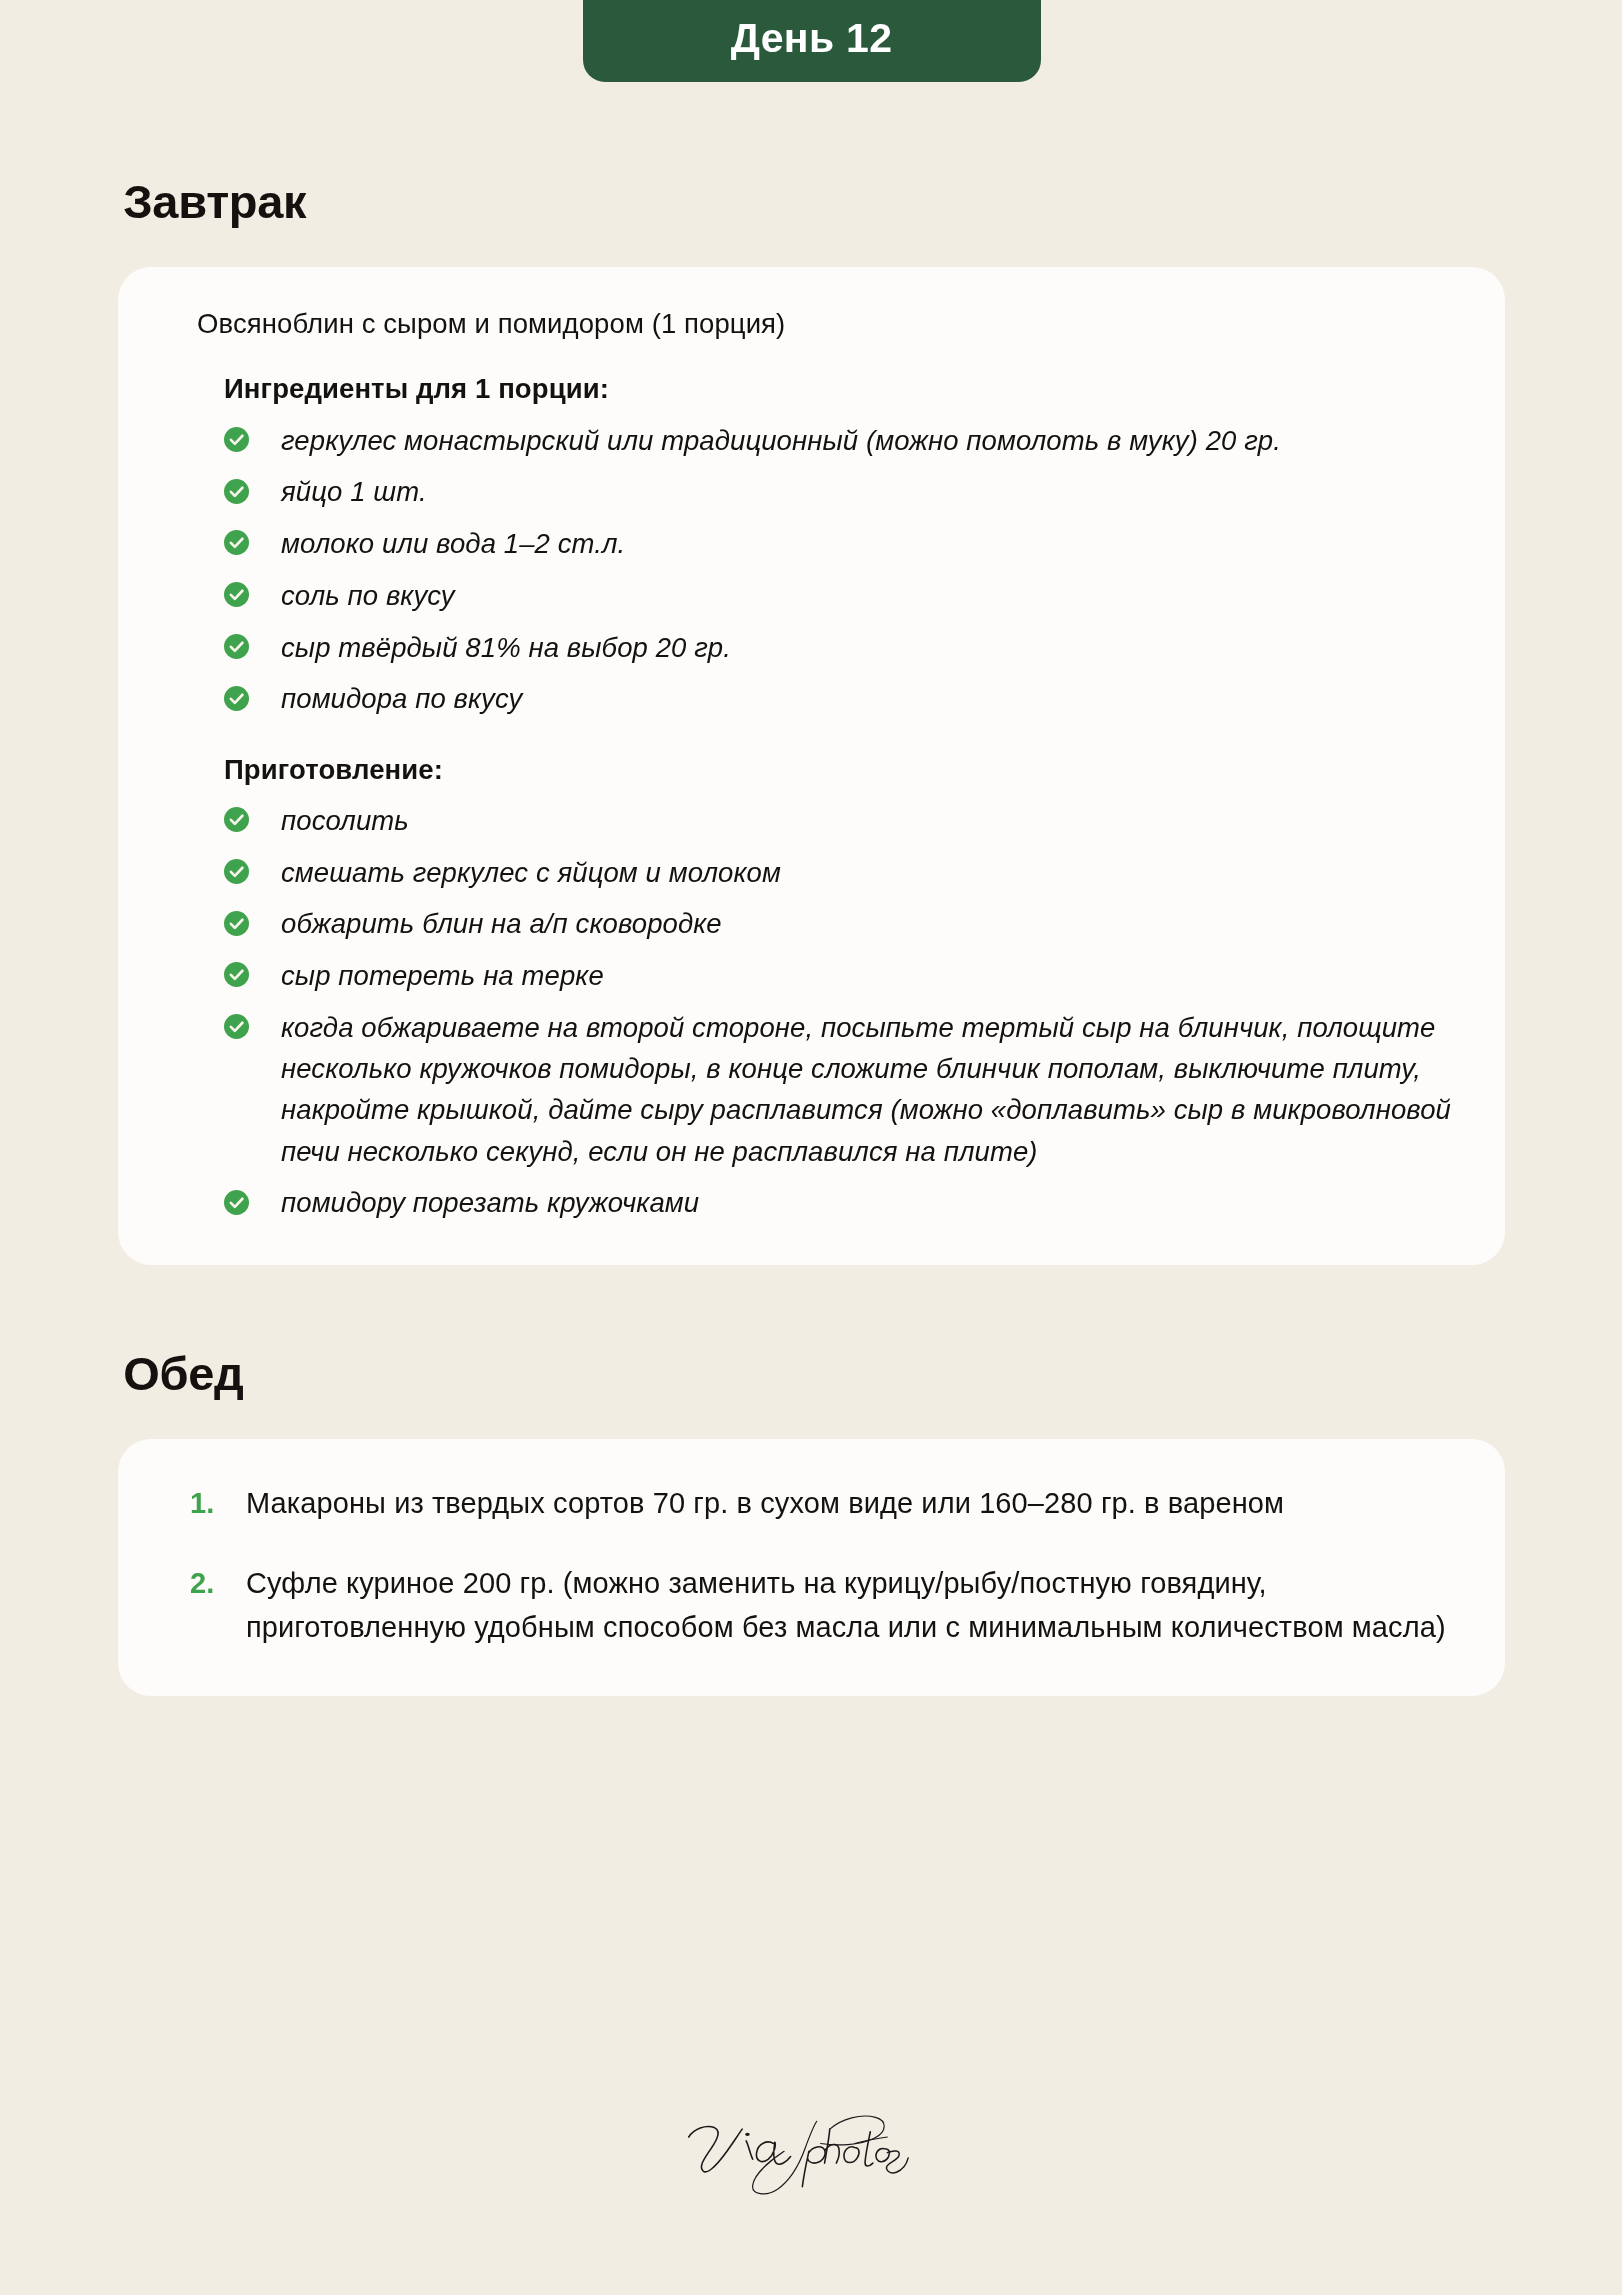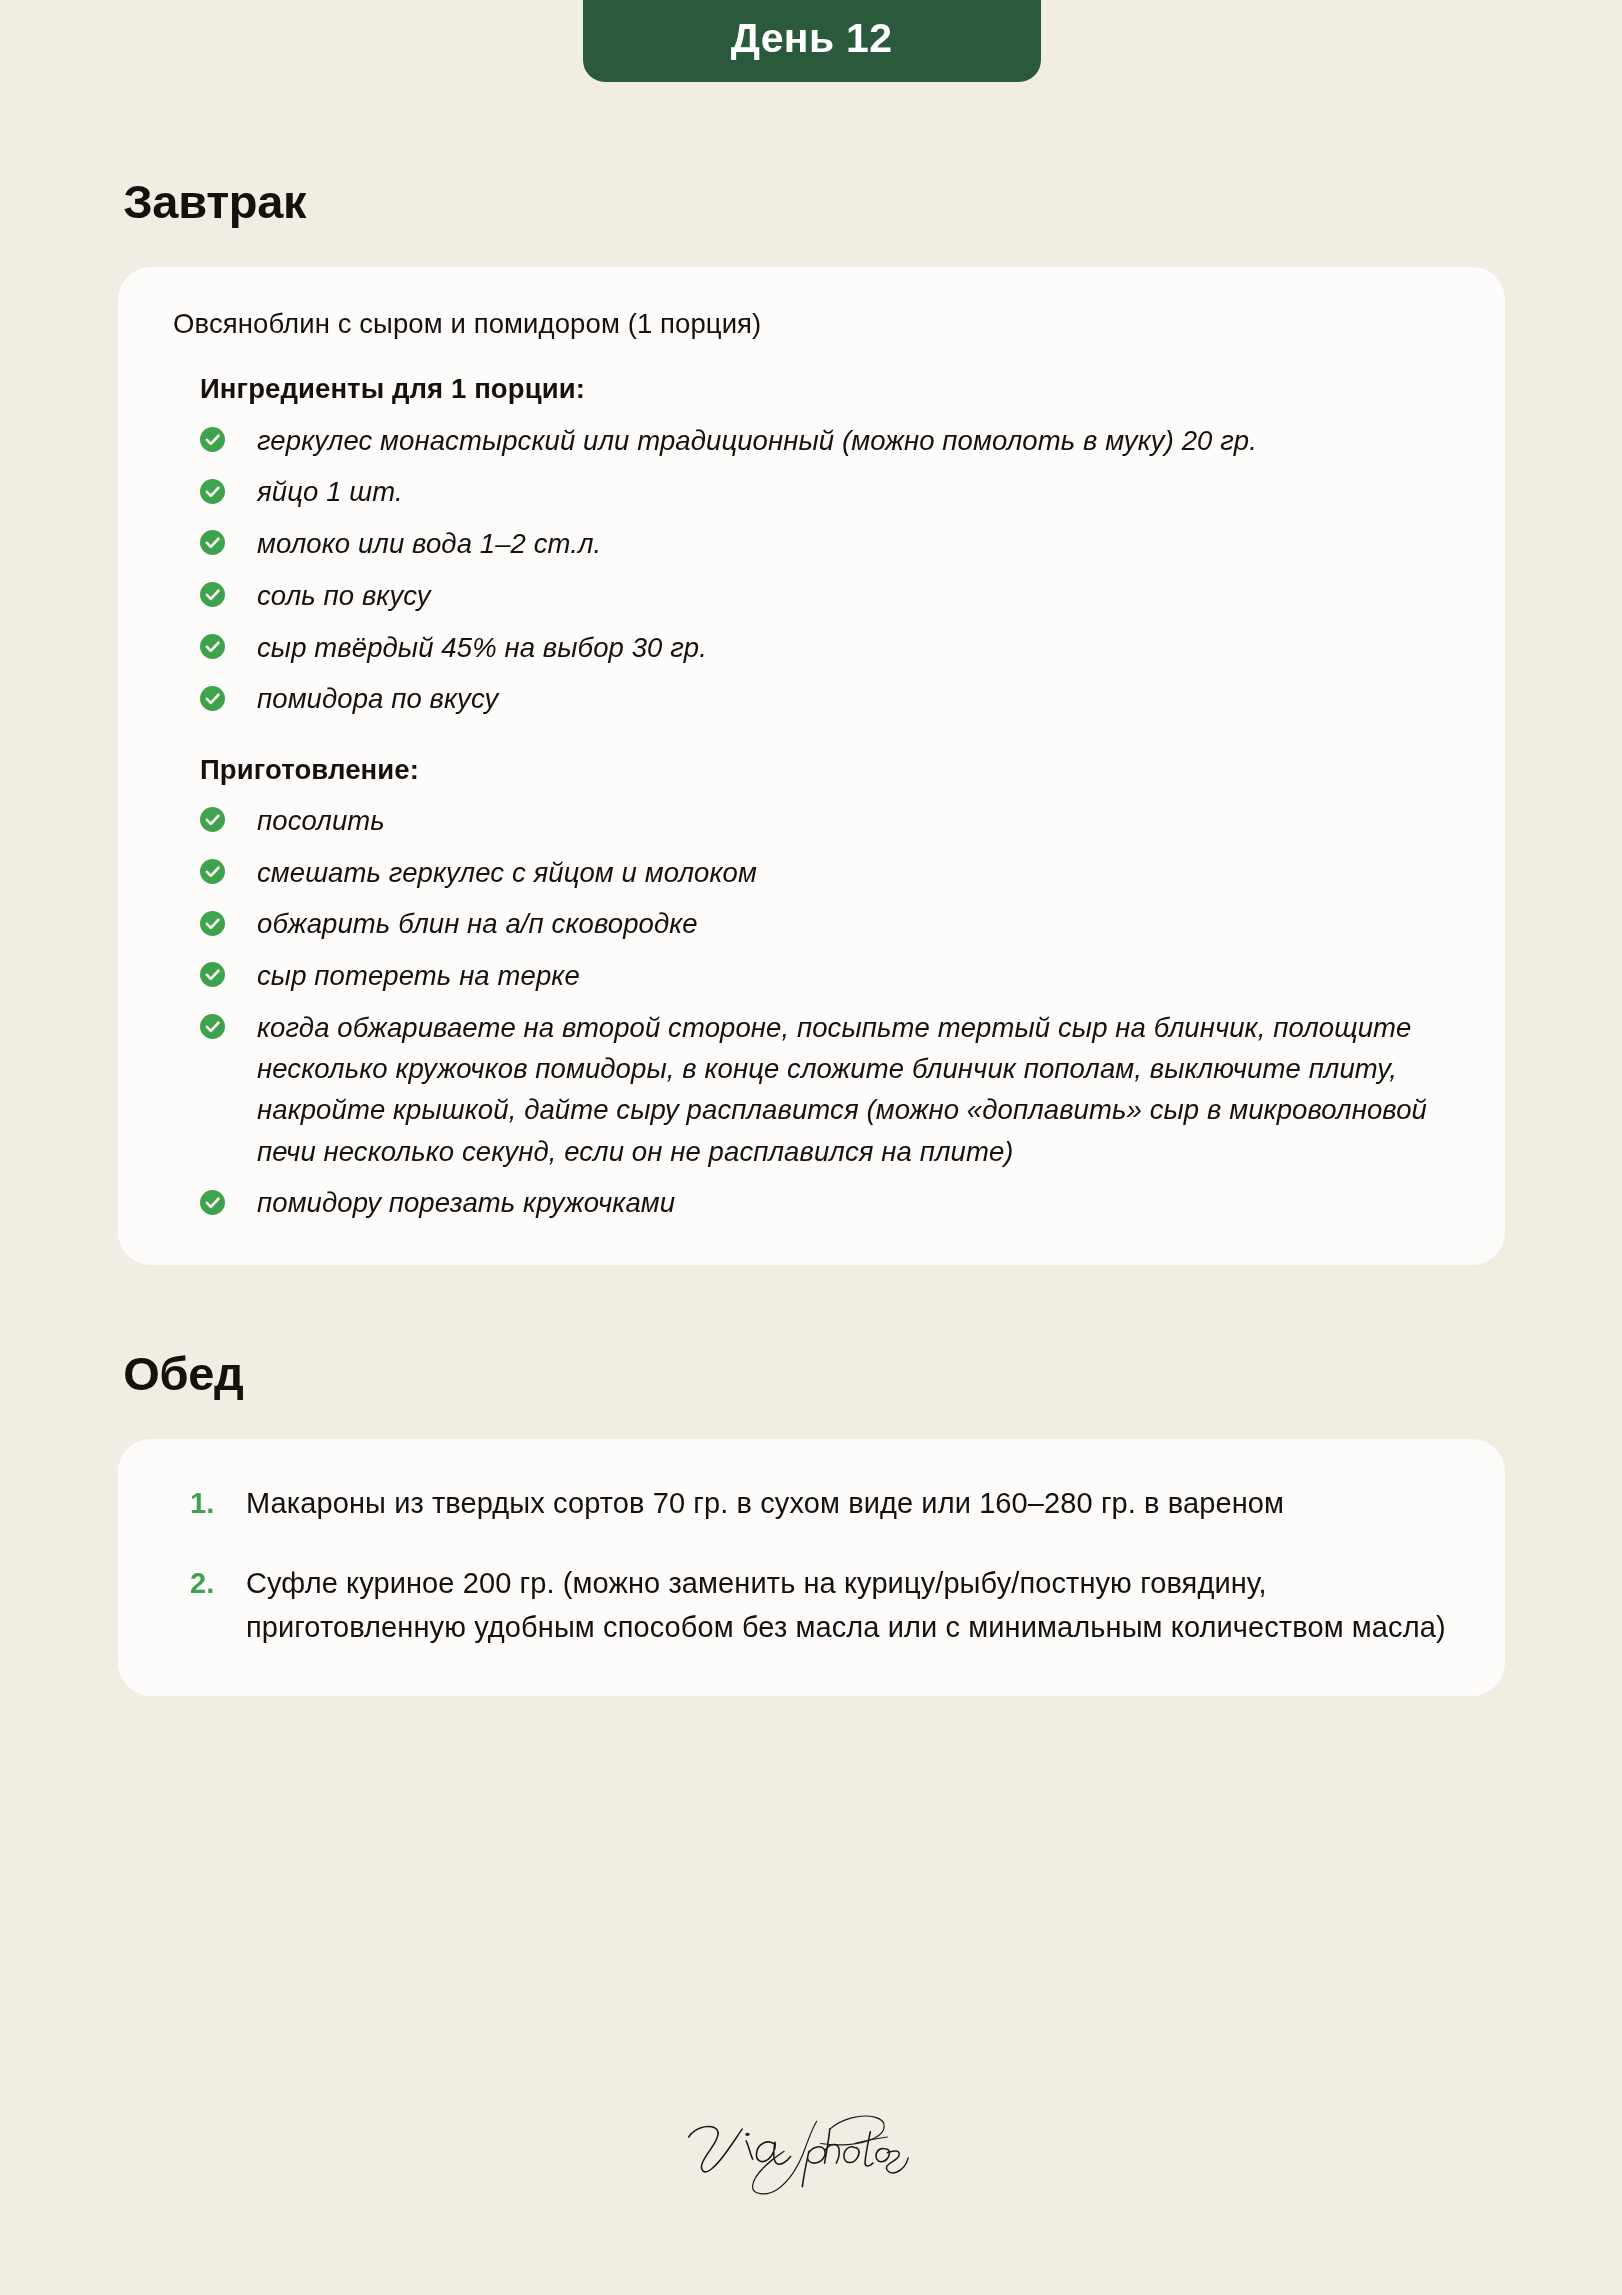--- a/index.html
+++ b/index.html
@@ -52,21 +52,21 @@
     letter-spacing: -0.3px;
   }
   .meal-heading.lunch {
     margin-top: 81px;
   }
 
   .card {
     background: #FDFCFA;
     border-radius: 33px;
     margin-top: 38px;
-    padding: 38px 46px 41px 22px;
+    padding: 38px 46px 41px 46px;
     box-sizing: border-box;
   }
   .card.lunch-card {
     padding: 43px 46px 47px 46px;
   }
 
   .recipe-title {
     font-size: 27.5px;
     color: #14110F;
     line-height: 1.35;
@@ -200,21 +200,21 @@
           <circle cx="20" cy="20" r="20" fill="#3FA34D"></circle>
           <path d="M11 20.5 L17.3 27 L29.5 14" fill="none" stroke="#F7F4EC" stroke-width="4.2" stroke-linecap="round" stroke-linejoin="round"></path>
         </svg>
         <span class="item-text">соль по вкусу</span>
       </li>
       <li>
         <svg class="check-icon" viewBox="0 0 40 40">
           <circle cx="20" cy="20" r="20" fill="#3FA34D"></circle>
           <path d="M11 20.5 L17.3 27 L29.5 14" fill="none" stroke="#F7F4EC" stroke-width="4.2" stroke-linecap="round" stroke-linejoin="round"></path>
         </svg>
-        <span class="item-text">сыр твёрдый 45% на выбор 30 гр.</span>
+        <span class="item-text">сыр твёрдый 81% на выбор 20 гр.</span>
       </li>
       <li>
         <svg class="check-icon" viewBox="0 0 40 40">
           <circle cx="20" cy="20" r="20" fill="#3FA34D"></circle>
           <path d="M11 20.5 L17.3 27 L29.5 14" fill="none" stroke="#F7F4EC" stroke-width="4.2" stroke-linecap="round" stroke-linejoin="round"></path>
         </svg>
         <span class="item-text">помидора по вкусу</span>
       </li>
     </ul>
 

